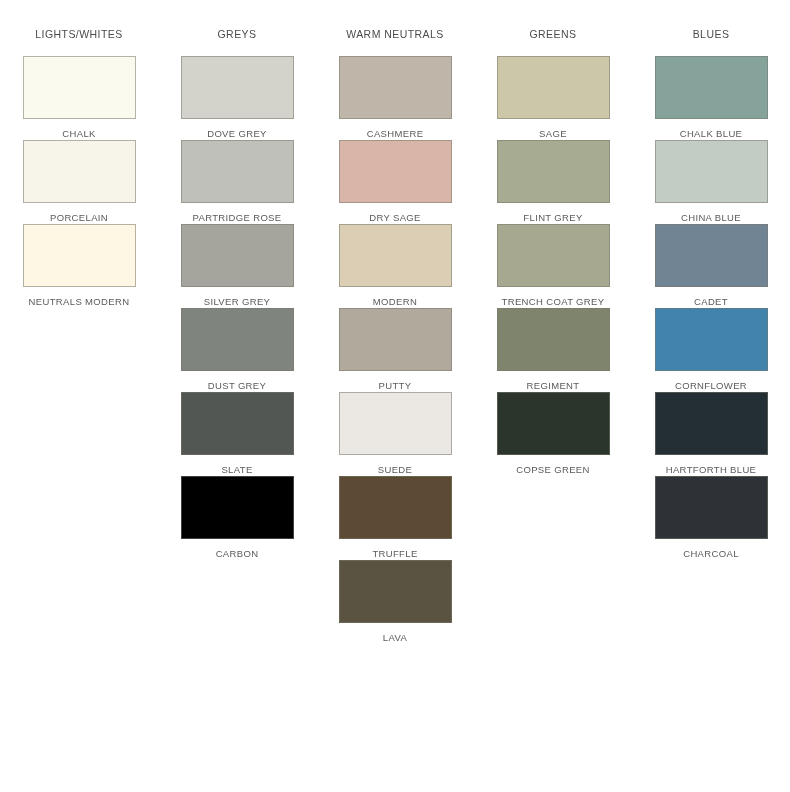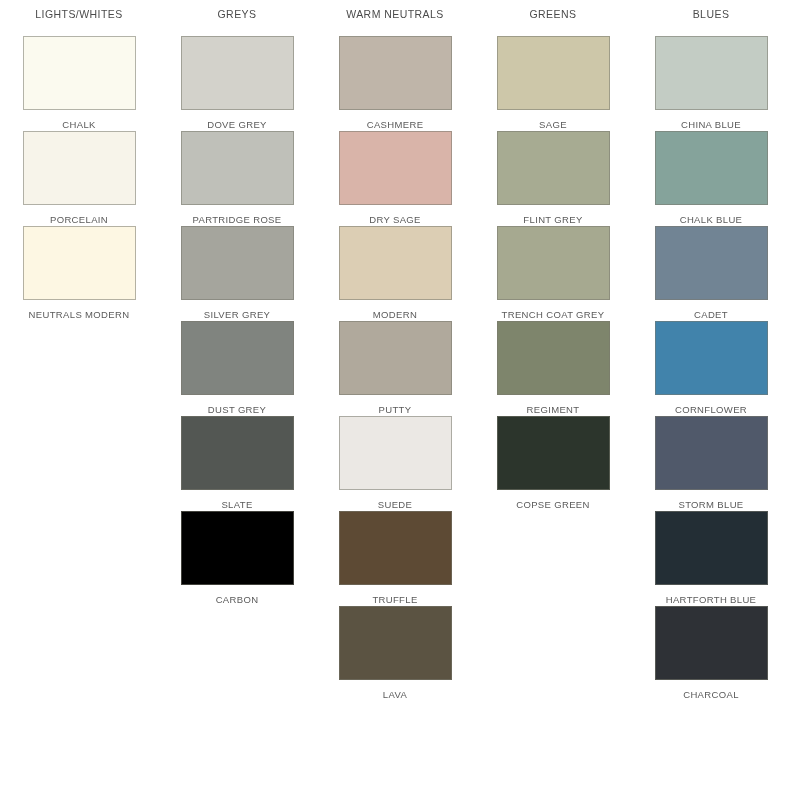--- a/index.html
+++ b/index.html
@@ -22,38 +22,39 @@
     height: 792px;
     display: flex;
     flex-direction: row;
   }
 
   .column {
     width: 158px;
     display: flex;
     flex-direction: column;
     align-items: center;
+    margin-top: 20px;
   }
 
   .column-header {
     height: 36px;
     display: flex;
     align-items: flex-start;
     justify-content: center;
     padding-top: 8px;
     font-size: 10.5px;
     letter-spacing: 0.45px;
     color: #4b4b4b;
     font-weight: 400;
     text-transform: uppercase;
     white-space: nowrap;
   }
 
   .swatch-cell {
-    height: 95px;
+    height: 84px;
     width: 158px;
     display: flex;
     flex-direction: column;
     align-items: center;
     justify-content: flex-start;
   }
 
   .swatch-cell.empty { visibility: hidden; }
 
   .swatch-chip {
@@ -189,40 +190,36 @@
         <div class="swatch-label"></div>
       </div>
       <div class="swatch-cell empty">
         <div class="swatch-chip"></div>
         <div class="swatch-label"></div>
       </div>
     </div>
     <div class="column">
       <div class="column-header">BLUES</div>
       <div class="swatch-cell">
+        <div class="swatch-chip" style="background: rgb(133, 163, 155);"></div>
+        <div class="swatch-label">CHALK BLUE</div>
+      </div>
+      <div class="swatch-cell">
         <div class="swatch-chip" style="background: rgb(195, 204, 196);"></div>
         <div class="swatch-label">CHINA BLUE</div>
       </div>
       <div class="swatch-cell">
-        <div class="swatch-chip" style="background: rgb(133, 163, 155);"></div>
-        <div class="swatch-label">CHALK BLUE</div>
-      </div>
-      <div class="swatch-cell">
         <div class="swatch-chip" style="background: rgb(113, 132, 148);"></div>
         <div class="swatch-label">CADET</div>
       </div>
       <div class="swatch-cell">
         <div class="swatch-chip" style="background: rgb(65, 131, 171);"></div>
         <div class="swatch-label">CORNFLOWER</div>
       </div>
       <div class="swatch-cell">
-        <div class="swatch-chip" style="background: rgb(80, 89, 106);"></div>
-        <div class="swatch-label">STORM BLUE</div>
-      </div>
-      <div class="swatch-cell">
         <div class="swatch-chip" style="background: rgb(35, 46, 53);"></div>
         <div class="swatch-label">HARTFORTH BLUE</div>
       </div>
       <div class="swatch-cell">
         <div class="swatch-chip" style="background: rgb(46, 49, 54);"></div>
         <div class="swatch-label">CHARCOAL</div>
       </div>
     </div>
   </div>
 

